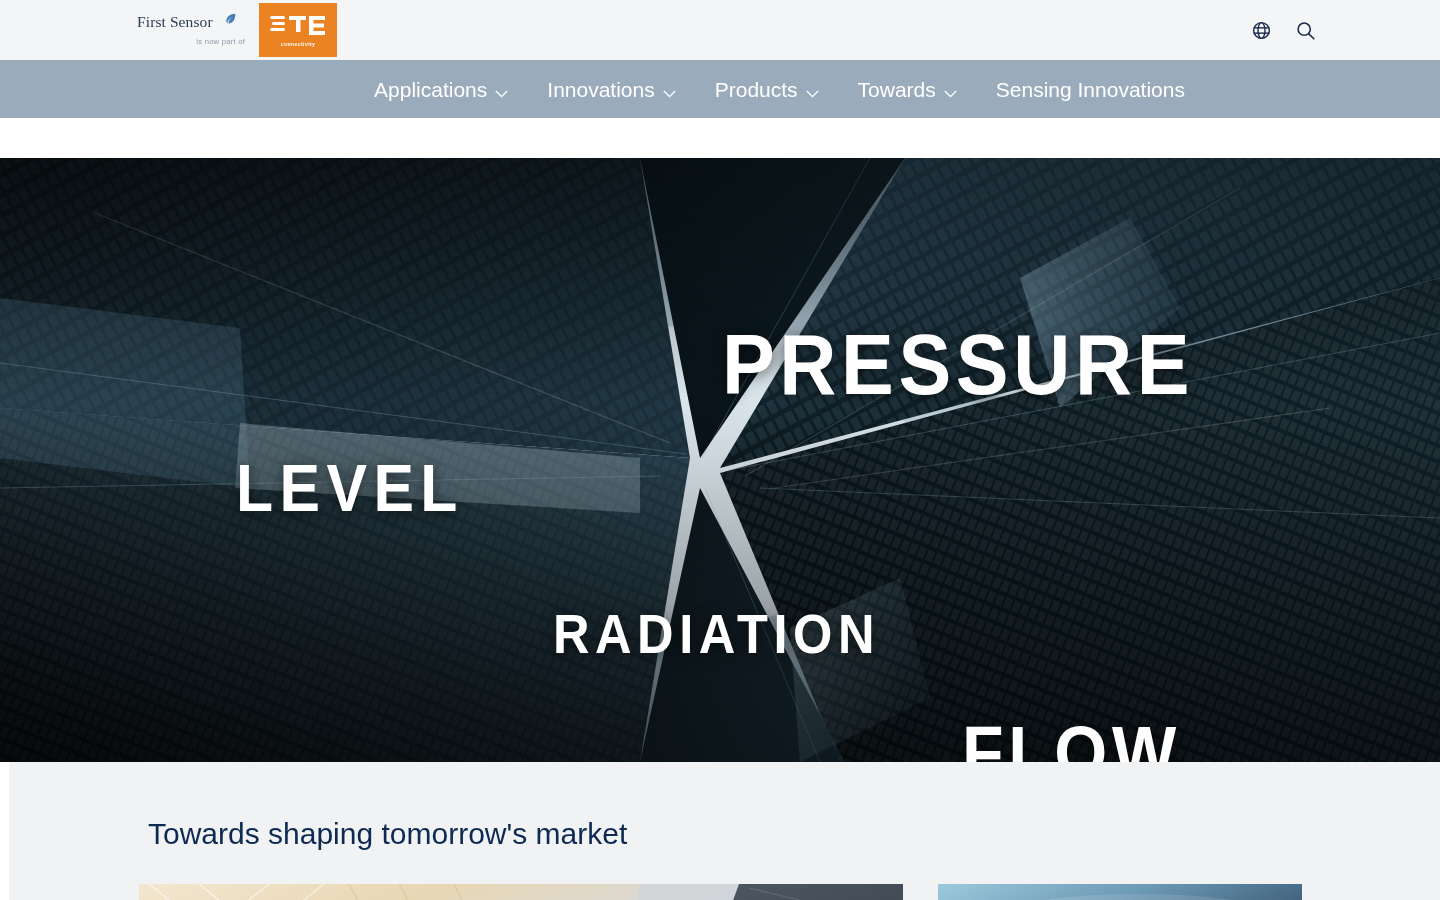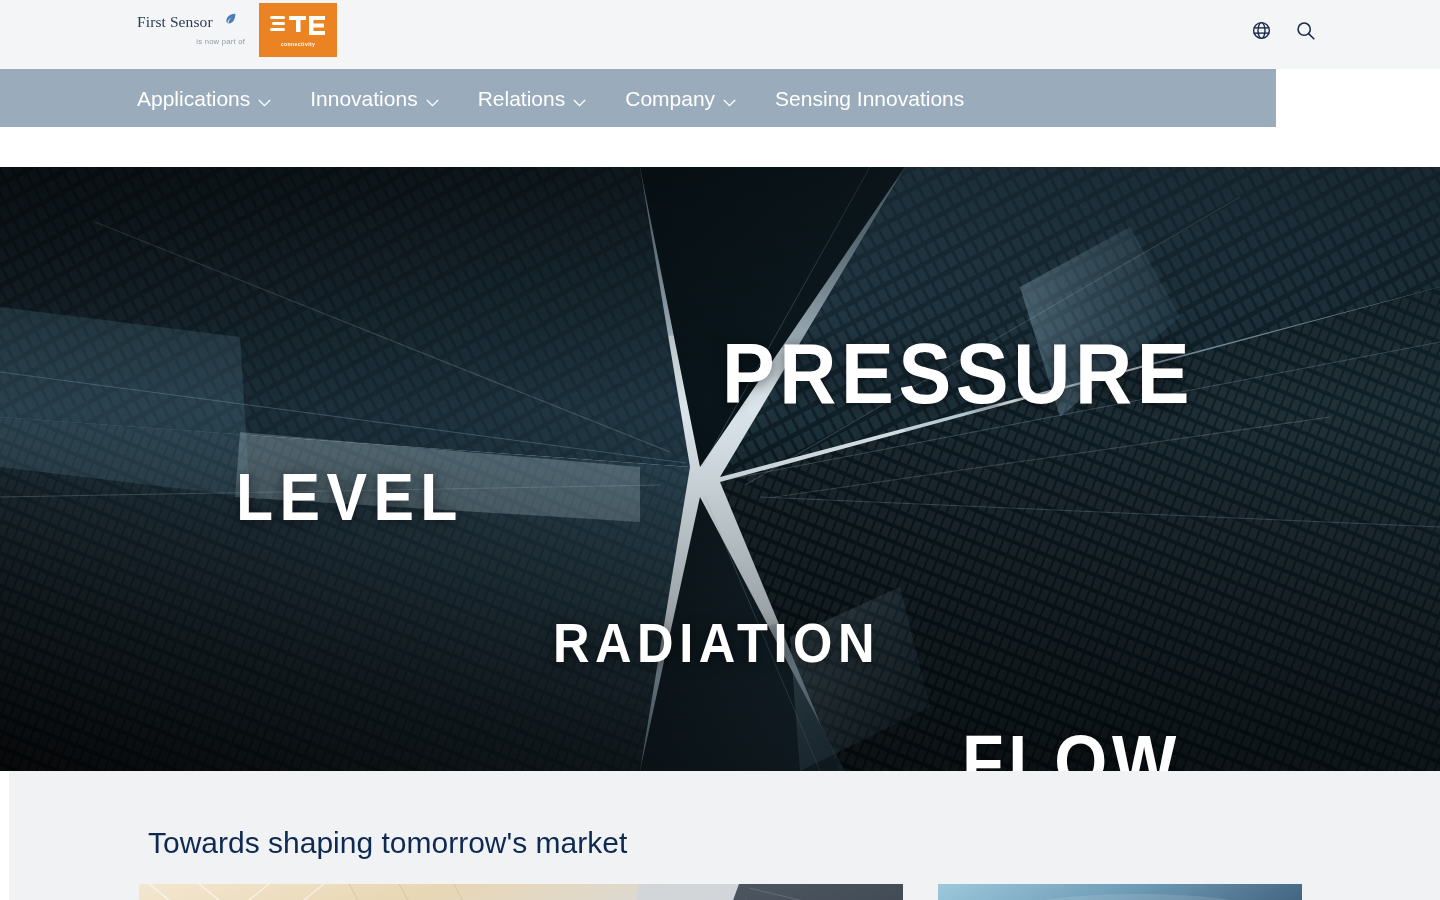--- a/index.html
+++ b/index.html
@@ -7,21 +7,21 @@
     width: 1440px; height: 900px;
     overflow: hidden;
     background: #ffffff;
     font-family: "Liberation Sans", sans-serif;
     -webkit-font-smoothing: antialiased;
   }
 
   
   .top-header {
     position: relative;
-    width: 1440px; height: 69px;
+    width: 1440px; height: 60px;
     background: #f4f5f7;
     display: flex; align-items: center;
   }
   .brand-block {
     position: absolute; left: 137px; top: 0;
     height: 60px; display: flex; align-items: center;
   }
   .fs-logo {
     position: relative;
     width: 108px; height: 44px;
@@ -73,24 +73,25 @@
     gap: 20px;
   }
   .icon-btn {
     width: 24px; height: 24px; cursor: pointer;
     color: #1b2a4a; display: flex;
     align-items: center; justify-content: center;
   }
 
   
   .main-nav {
-    width: 1276px; height: 58px;
+    width: 1440px; height: 58px;
     background: #9aabbb;
     display: flex; align-items: center;
     padding-left: 137px;
+    justify-content: center;
   }
   .nav-item {
     display: flex; align-items: center;
     gap: 8px; margin-right: 39px;
     cursor: pointer; color: #ffffff;
     font-size: 21px; line-height: 1;
     white-space: nowrap;
   }
   .nav-item:last-child { margin-right: 18px; }
   .chev { display: block; margin-top: 3px; }
@@ -216,30 +217,30 @@
   <div class="nav-item">
     <span>Innovations</span>
     <span class="chev">
       <svg width="13" height="8" viewBox="0 0 14 9" fill="none" stroke="#ffffff" stroke-width="1.5" stroke-linecap="round">
           <path d="M1 1.5 7 7.5 13 1.5"></path>
         </svg>
     </span>
   </div>
 
   <div class="nav-item">
-    <span>Relations</span>
+    <span>Products</span>
     <span class="chev">
       <svg width="13" height="8" viewBox="0 0 14 9" fill="none" stroke="#ffffff" stroke-width="1.5" stroke-linecap="round">
           <path d="M1 1.5 7 7.5 13 1.5"></path>
         </svg>
     </span>
   </div>
 
   <div class="nav-item">
-    <span>Company</span>
+    <span>Towards</span>
     <span class="chev">
       <svg width="13" height="8" viewBox="0 0 14 9" fill="none" stroke="#ffffff" stroke-width="1.5" stroke-linecap="round">
           <path d="M1 1.5 7 7.5 13 1.5"></path>
         </svg>
     </span>
   </div>
 
   <div class="nav-item">
     <span>Sensing Innovations</span>
   </div>

